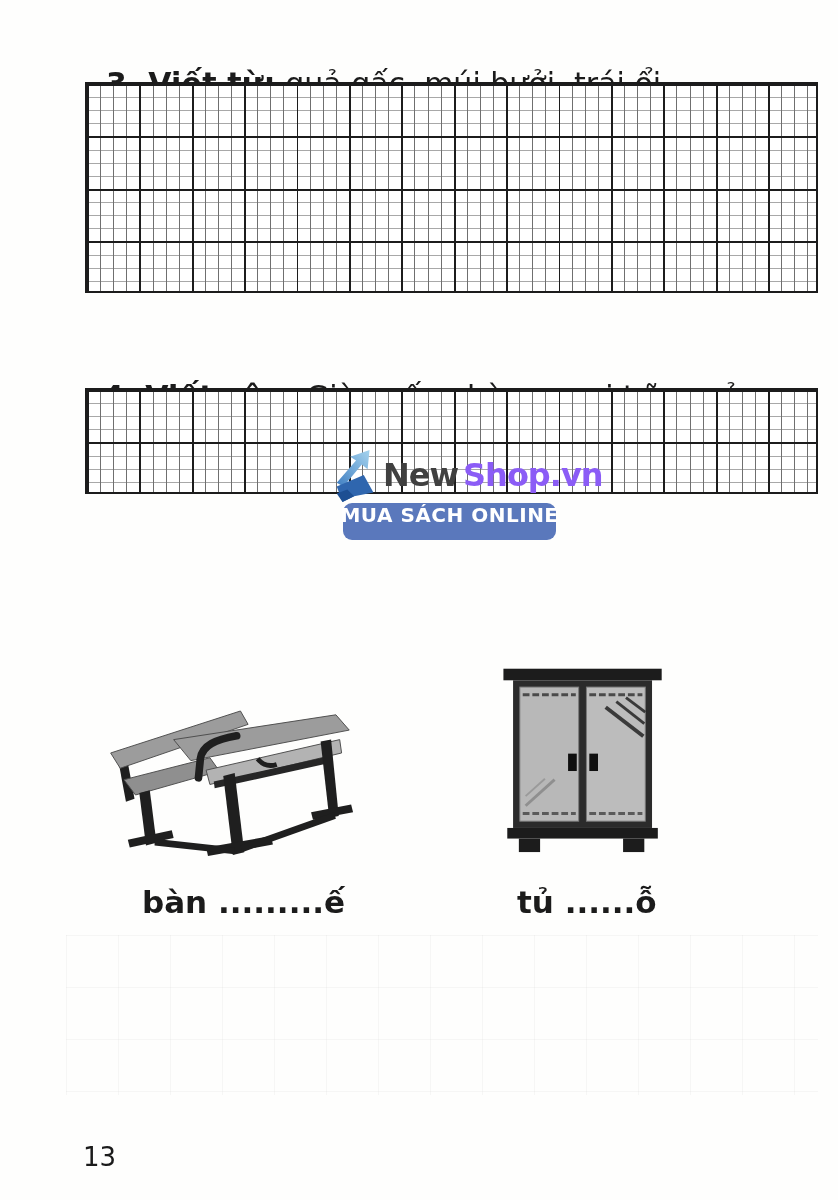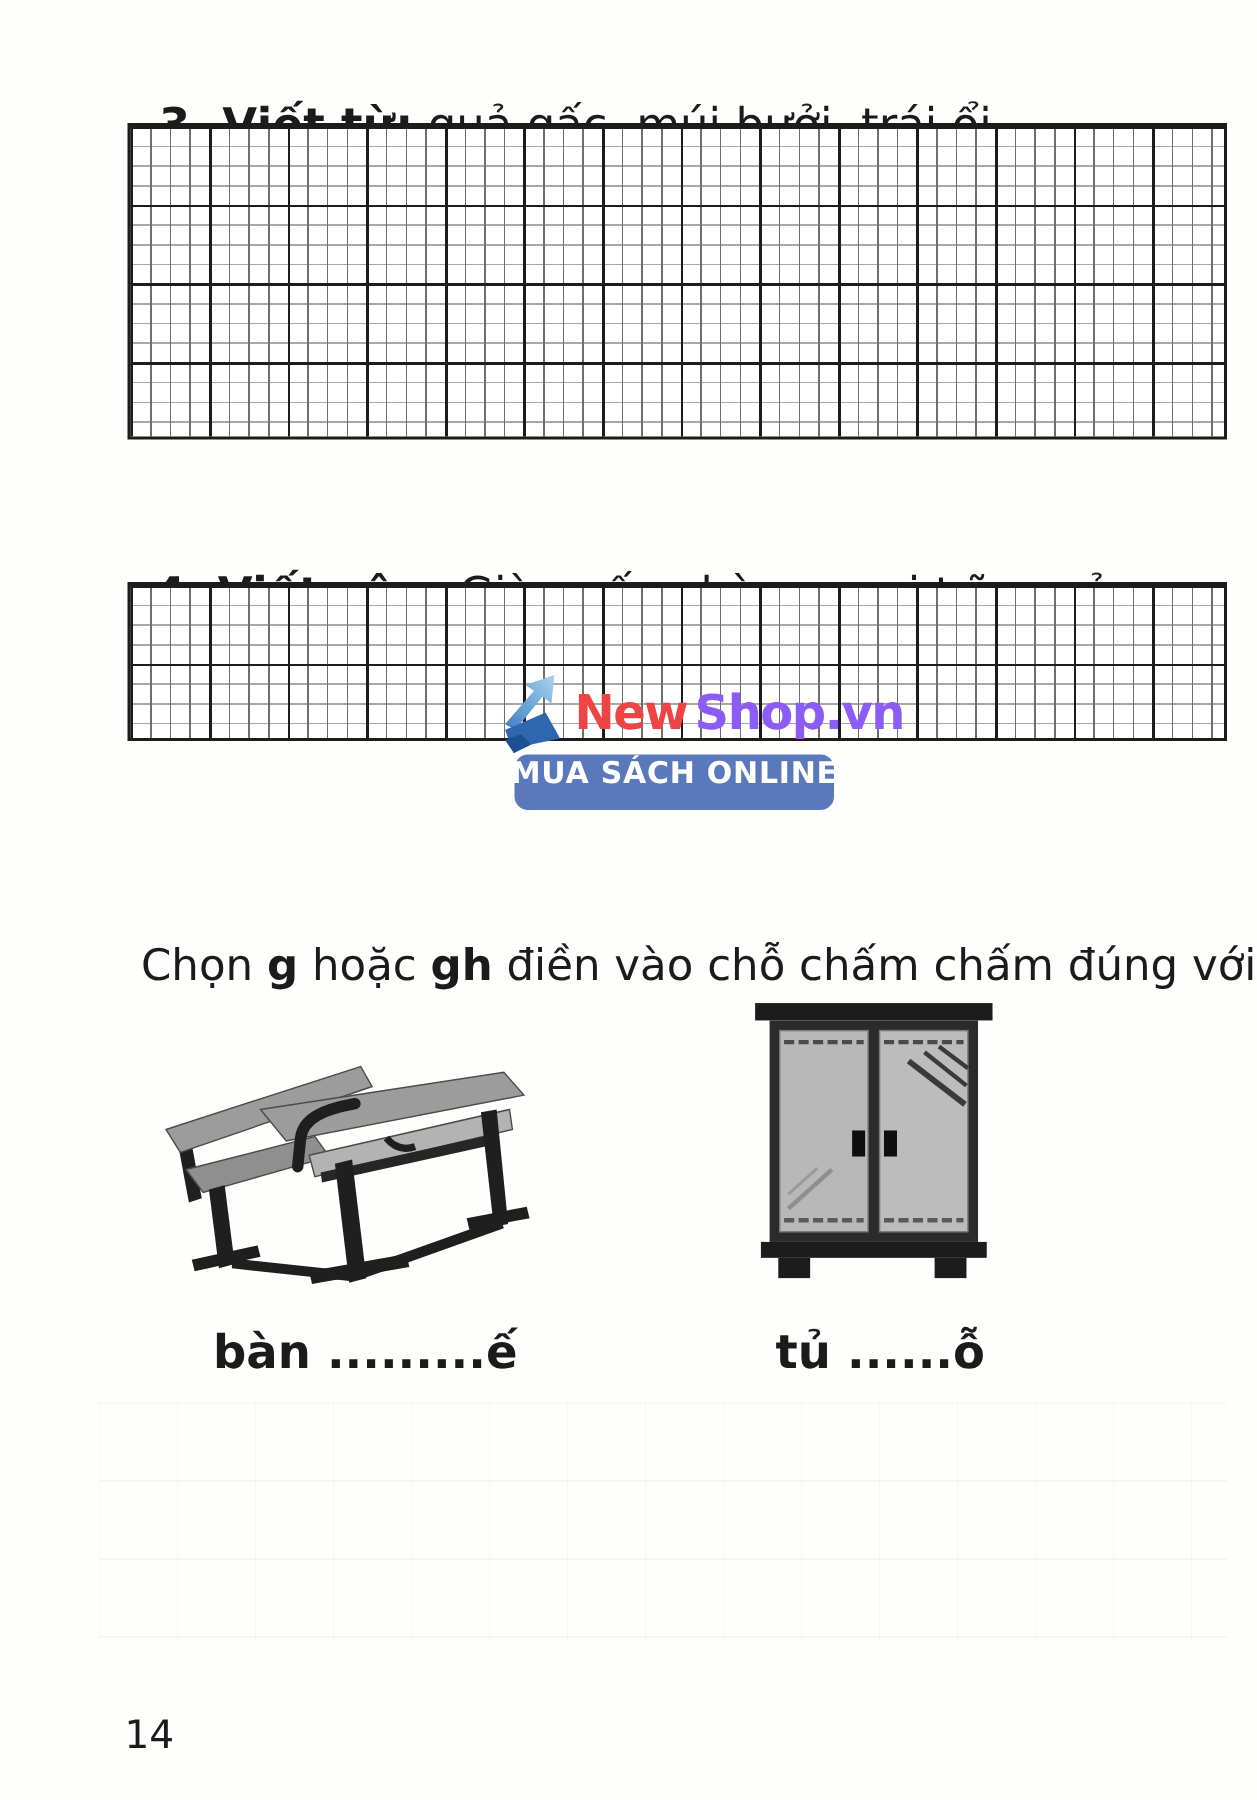--- a/index.html
+++ b/index.html
@@ -23,21 +23,21 @@
       repeating-linear-gradient(to bottom,#1c1c1c 0 1.8px,transparent 1.8px 52.5px),
       repeating-linear-gradient(to right,#6f6f6f 0 1px,transparent 1px 13.1px),
       repeating-linear-gradient(to bottom,#a8a8a8 0 1px,transparent 1px 13.12px);
   }
   #grid-ex3{top:82px;height:211px;}
   #grid-ex4{top:388px;height:106px;}
 
   
   #watermark{position:absolute;left:334px;top:448px;z-index:5;display:flex;align-items:flex-start;}
   #brand{margin-left:3px;margin-top:8px;font-size:32px;font-weight:bold;letter-spacing:-1px;white-space:nowrap;}
-  #brand .b1{color:#ef4444;}
+  #brand .b1{color:#404040;}
   #brand .b2{color:#8b5cf6;margin-left:5px;}
   #badge{position:absolute;left:343px;top:503px;width:213px;height:37px;z-index:5;
     background:#5a78bc;border-radius:9px;display:flex;align-items:flex-start;justify-content:center;}
   #badge span{color:#ffffff;font-weight:bold;font-size:20px;letter-spacing:.5px;white-space:nowrap;}
 
   
   .illus{position:absolute;}
 
   
   .caption{position:absolute;top:853px;font-size:31px;white-space:nowrap;font-weight:bold;}
@@ -74,21 +74,20 @@
       <polygon points="2,40 30,28 40,46 20,50 8,56" fill="#2f66ae"></polygon>
       <polygon points="8,56 20,50 13,43 2,47" fill="#1d4f93"></polygon>
     </svg>
     <div id="brand"><span class="b1">New</span><span class="b2">Shop.vn</span></div>
   </div>
   <div id="badge">
     <span>MUA SÁCH ONLINE</span>
   </div>
 
 
-  <p class="bodytext" style="left:94px;top:595px;"><span>Chọn </span><b>g</b><span> hoặc </span><b>gh</b><span> điền vào chỗ chấm chấm đúng với</span></p>
 
   <svg class="illus" style="left:94px;top:690px;" width="270" height="167" viewBox="0 0 280 175">
     <polygon points="24,74 33,71 41,114 32,117" fill="#1f1f1f"></polygon>
     <polygon points="16,66 152,22 160,36 26,82" fill="#9c9c9c" stroke="#4c4c4c" stroke-width="1"></polygon>
     <polygon points="30,94 120,71 130,85 42,110" fill="#8f8f8f" stroke="#4c4c4c" stroke-width="1"></polygon>
     <polygon points="82,52 252,26 266,42 100,74" fill="#9c9c9c" stroke="#4c4c4c" stroke-width="1"></polygon>
     <polygon points="116,84 256,52 258,66 120,99" fill="#b3b3b3" stroke="#4c4c4c" stroke-width="1"></polygon>
     <path d="M 148,48 C 126,52 112,58 110,72 L 108,92" fill="none" stroke="#1f1f1f" stroke-width="8" stroke-linecap="round"></path>
     <polygon points="124,96 242,70 243,77 125,103" fill="#262626"></polygon>
     <path d="M 170,72 q 8,10 20,6" fill="none" stroke="#1f1f1f" stroke-width="5"></path>
@@ -121,15 +120,15 @@
     <rect x="8" y="173" width="156" height="11" fill="#1c1c1c"></rect>
     <rect x="20" y="184" width="22" height="14" fill="#1c1c1c"></rect>
     <rect x="128" y="184" width="22" height="14" fill="#1c1c1c"></rect>
   </svg>
 
   <p class="caption" style="left:142px;">bàn .........ế</p>
   <p class="caption" style="left:517px;">tủ ......ỗ</p>
 
   <div id="bleed"></div>
 
-  <p id="pageno">14</p>
+  <p id="pageno">13</p>
 
 </div>
 
 </body></html>

